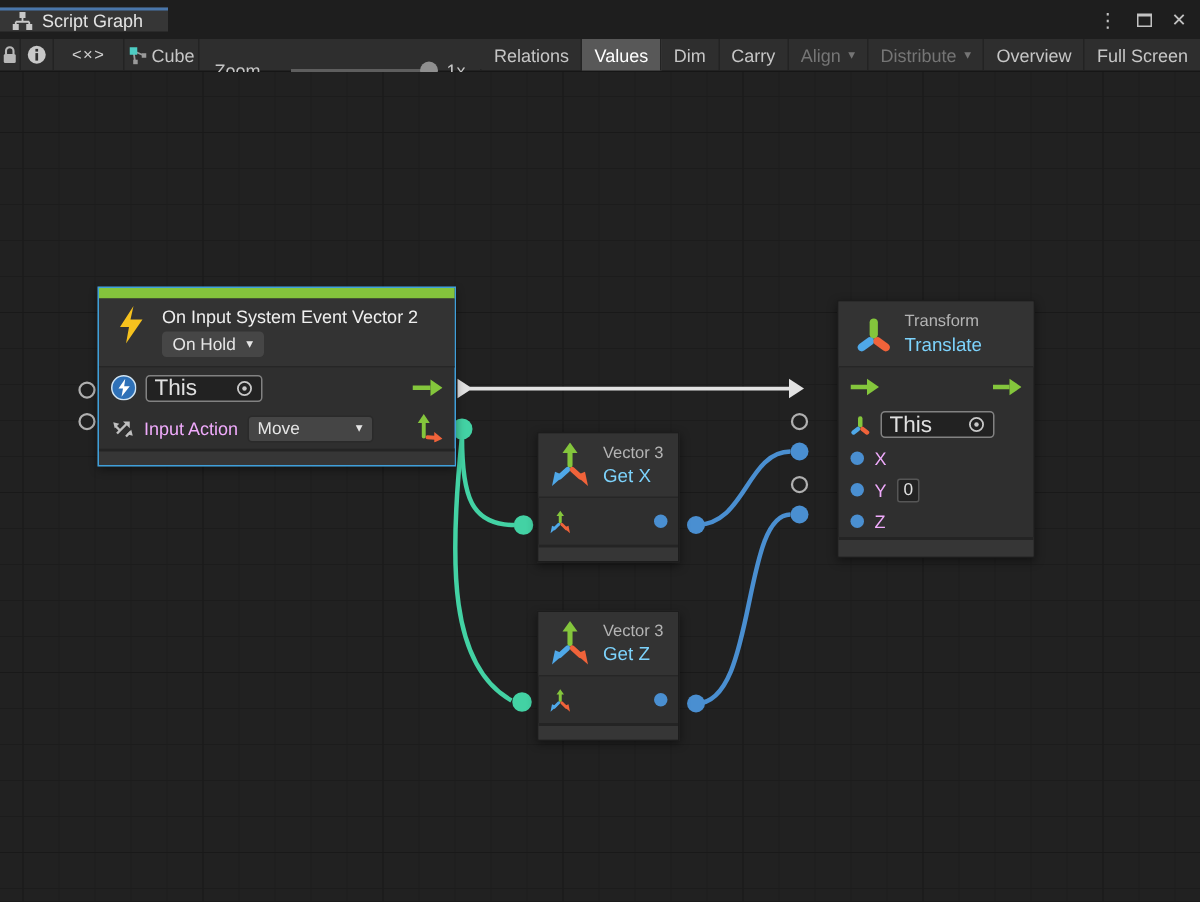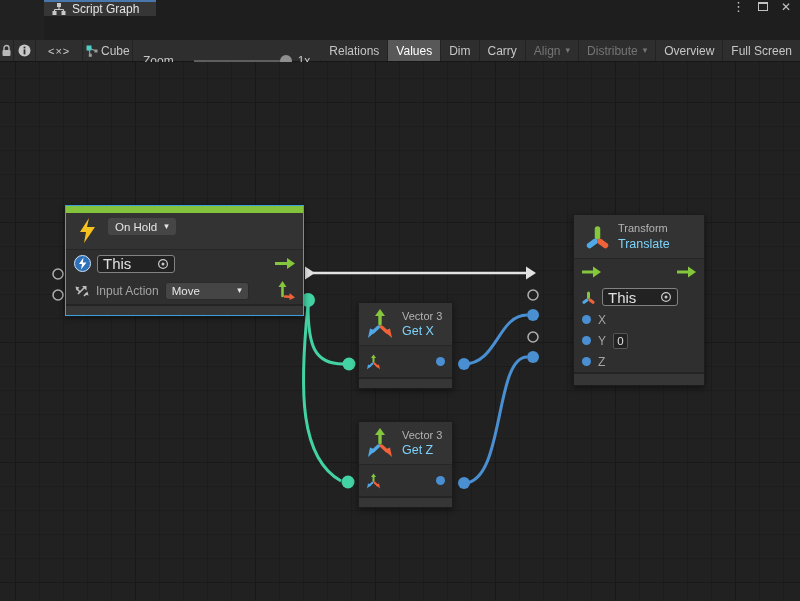--- a/index.html
+++ b/index.html
@@ -1,21 +1,21 @@
 <!DOCTYPE html>
 <html><head>
 <meta charset="utf-8">
 <style>
   * { margin:0; padding:0; box-sizing:border-box; }
   html,body { width:800px; height:601px; overflow:hidden; background:#111; }
   body { font-family:"Liberation Sans","DejaVu Sans",sans-serif; }
   .app { position:relative; width:800px; height:601px; background:#212121; }
 
   
-  .tabbar { position:relative; height:40px; background:#1e1e1e; display:flex; align-items:flex-start;margin-left:44px; }
+  .tabbar { position:relative; height:26px; background:#1e1e1e; display:flex; align-items:center; }
   .tab { width:112px; background:#363636; border-top:2px solid #4976ab; display:flex; align-items:center; gap:6px; padding:0 8px; color:#e4e4e4; font-size:12px; }
   .win-controls { margin-left:auto; display:flex; align-items:center; gap:13px; padding-right:9px; color:#c2c2c2; }
   .menu-glyph { font-size:13px; line-height:1; cursor:default; }
   .max-box { width:10px; height:9px; border:1px solid #c2c2c2; border-top:2px solid #c2c2c2; display:inline-block; }
   .close-glyph { font-size:12px; line-height:1; }
 
   
   .toolbar { height:22px; background:#2e2e2e; display:flex; align-items:stretch; font-size:12px; color:#c6c6c6; border-bottom:1px solid #161616; }
   .tseg { display:flex; align-items:center; justify-content:center; border-right:1px solid #232323; }
   .seg-lock { width:22px; }
@@ -53,25 +53,25 @@
   .green-bar { height:7px; background:#84c43c; }
   .ev-header { padding:5px 10px 6px 12px; background:#333333; border-bottom:1px solid #262626; display:flex; gap:11px; }
   .ev-col { display:flex; flex-direction:column; gap:3px; }
   .ev-title { font-size:12px; color:#efefef; white-space:nowrap; }
   .chip { display:inline-flex; align-items:center; gap:7px; background:#464646; border-radius:3px; height:17px; padding:0 7px; font-size:11.5px; color:#e6e6e6; width:fit-content; }
   .ev-row { height:27px; display:flex; align-items:center; gap:6px; padding:0 8px; }
   .field { background:#222; border:1px solid #828282; border-radius:3px; height:18px; display:flex; align-items:center; justify-content:space-between; padding:0 5px; font-size:15px; color:#e0e0e0; }
   .fld-this-ev { width:78px; }
   .drop { background:#454545; border:1px solid #2a2a2a; border-radius:3px; height:18px; display:flex; align-items:center; justify-content:space-between; padding:0 6px; font-size:11.5px; color:#e6e6e6; }
   .drop-move { width:84px;gap:24px; }
-  .row-label { font-size:12px; color:#a3a3a3; }
+  .row-label { font-size:12px; color:#f0abfc; }
   .spacer { flex:1; }
 
   
-  .translate-node { left:573px; top:152px; width:132px; }
+  .translate-node { left:558px; top:152px; width:132px; }
   .tr-header { padding:7px 8px 6px 12px; }
   .tr-row { display:flex; align-items:center; gap:7px; padding:0 8px; }
   .tr-flow { height:26px; }
   .tr-this { height:24px; }
   .tr-port { height:21px; }
   .fld-this-tr { width:76px; }
   .port-dot { width:9px; height:9px; border-radius:50%; background:#4a8fd1; flex:0 0 auto; }
   .valbox { width:15px; height:16px; background:#222; border:1px solid #565656; border-radius:2px; font-size:11.5px; color:#e0e0e0; display:flex; align-items:center; justify-content:center; }
 
   
@@ -192,20 +192,21 @@
       <polygon points="677,204 687,211 677,218" fill="#212121" stroke="#9c9c9c" stroke-width="1.5"></polygon>
     </svg>
 
     <div class="node event-node">
       <div class="green-bar"></div>
       <div class="ev-header">
         <svg width="19" height="25" viewBox="0 0 19 25">
           <polygon points="11,0 2,14 8,14 6,25 17,9 9,9" fill="#f6c21e"></polygon>
         </svg>
         <div class="ev-col">
+          <span class="ev-title">On Input System Event Vector 2</span>
           <span class="chip">
             <span>On Hold</span>
             <span class="dd-arrow">▾</span>
           </span>
         </div>
       </div>
       <div class="ev-row">
         <svg width="17" height="17" viewBox="0 0 17 17">
           <circle cx="8.5" cy="8.5" r="8" fill="#2e71b8" stroke="#cfe3f2" stroke-width="1"></circle>
           <polygon points="9.5,2.5 5,9 8,9 7,14.5 12.5,7.5 8.8,7.5" fill="#ffffff"></polygon>

